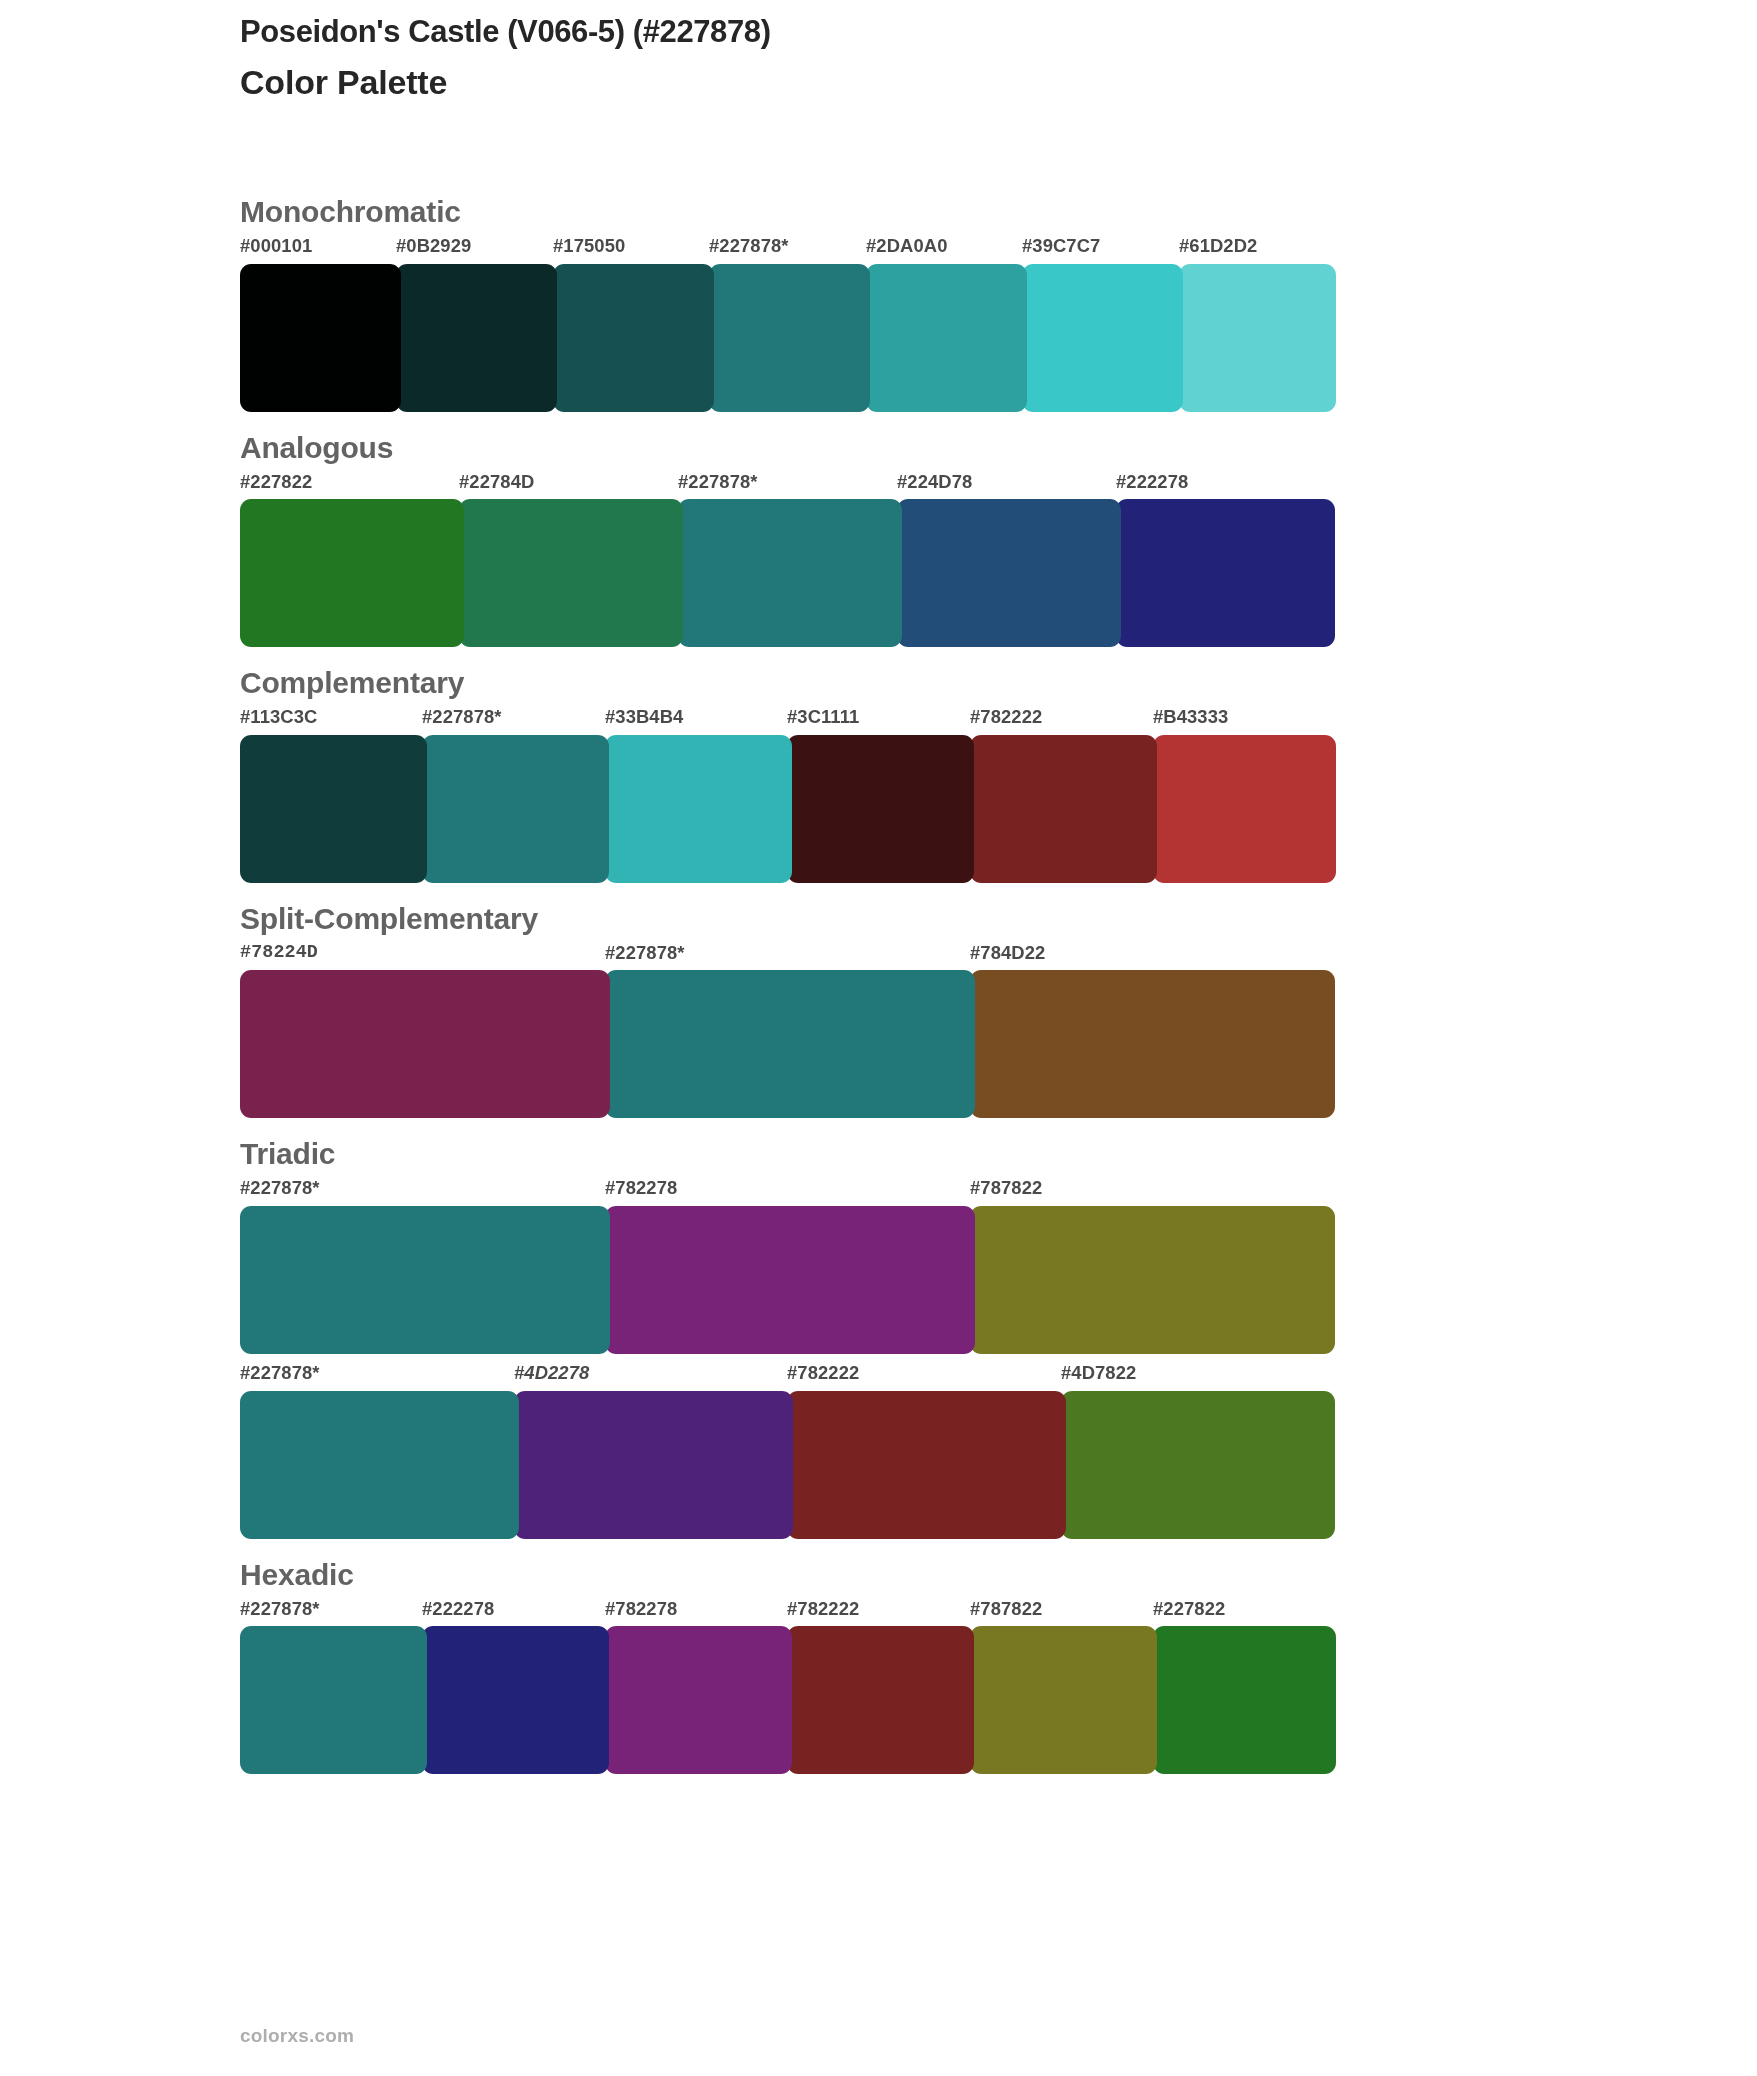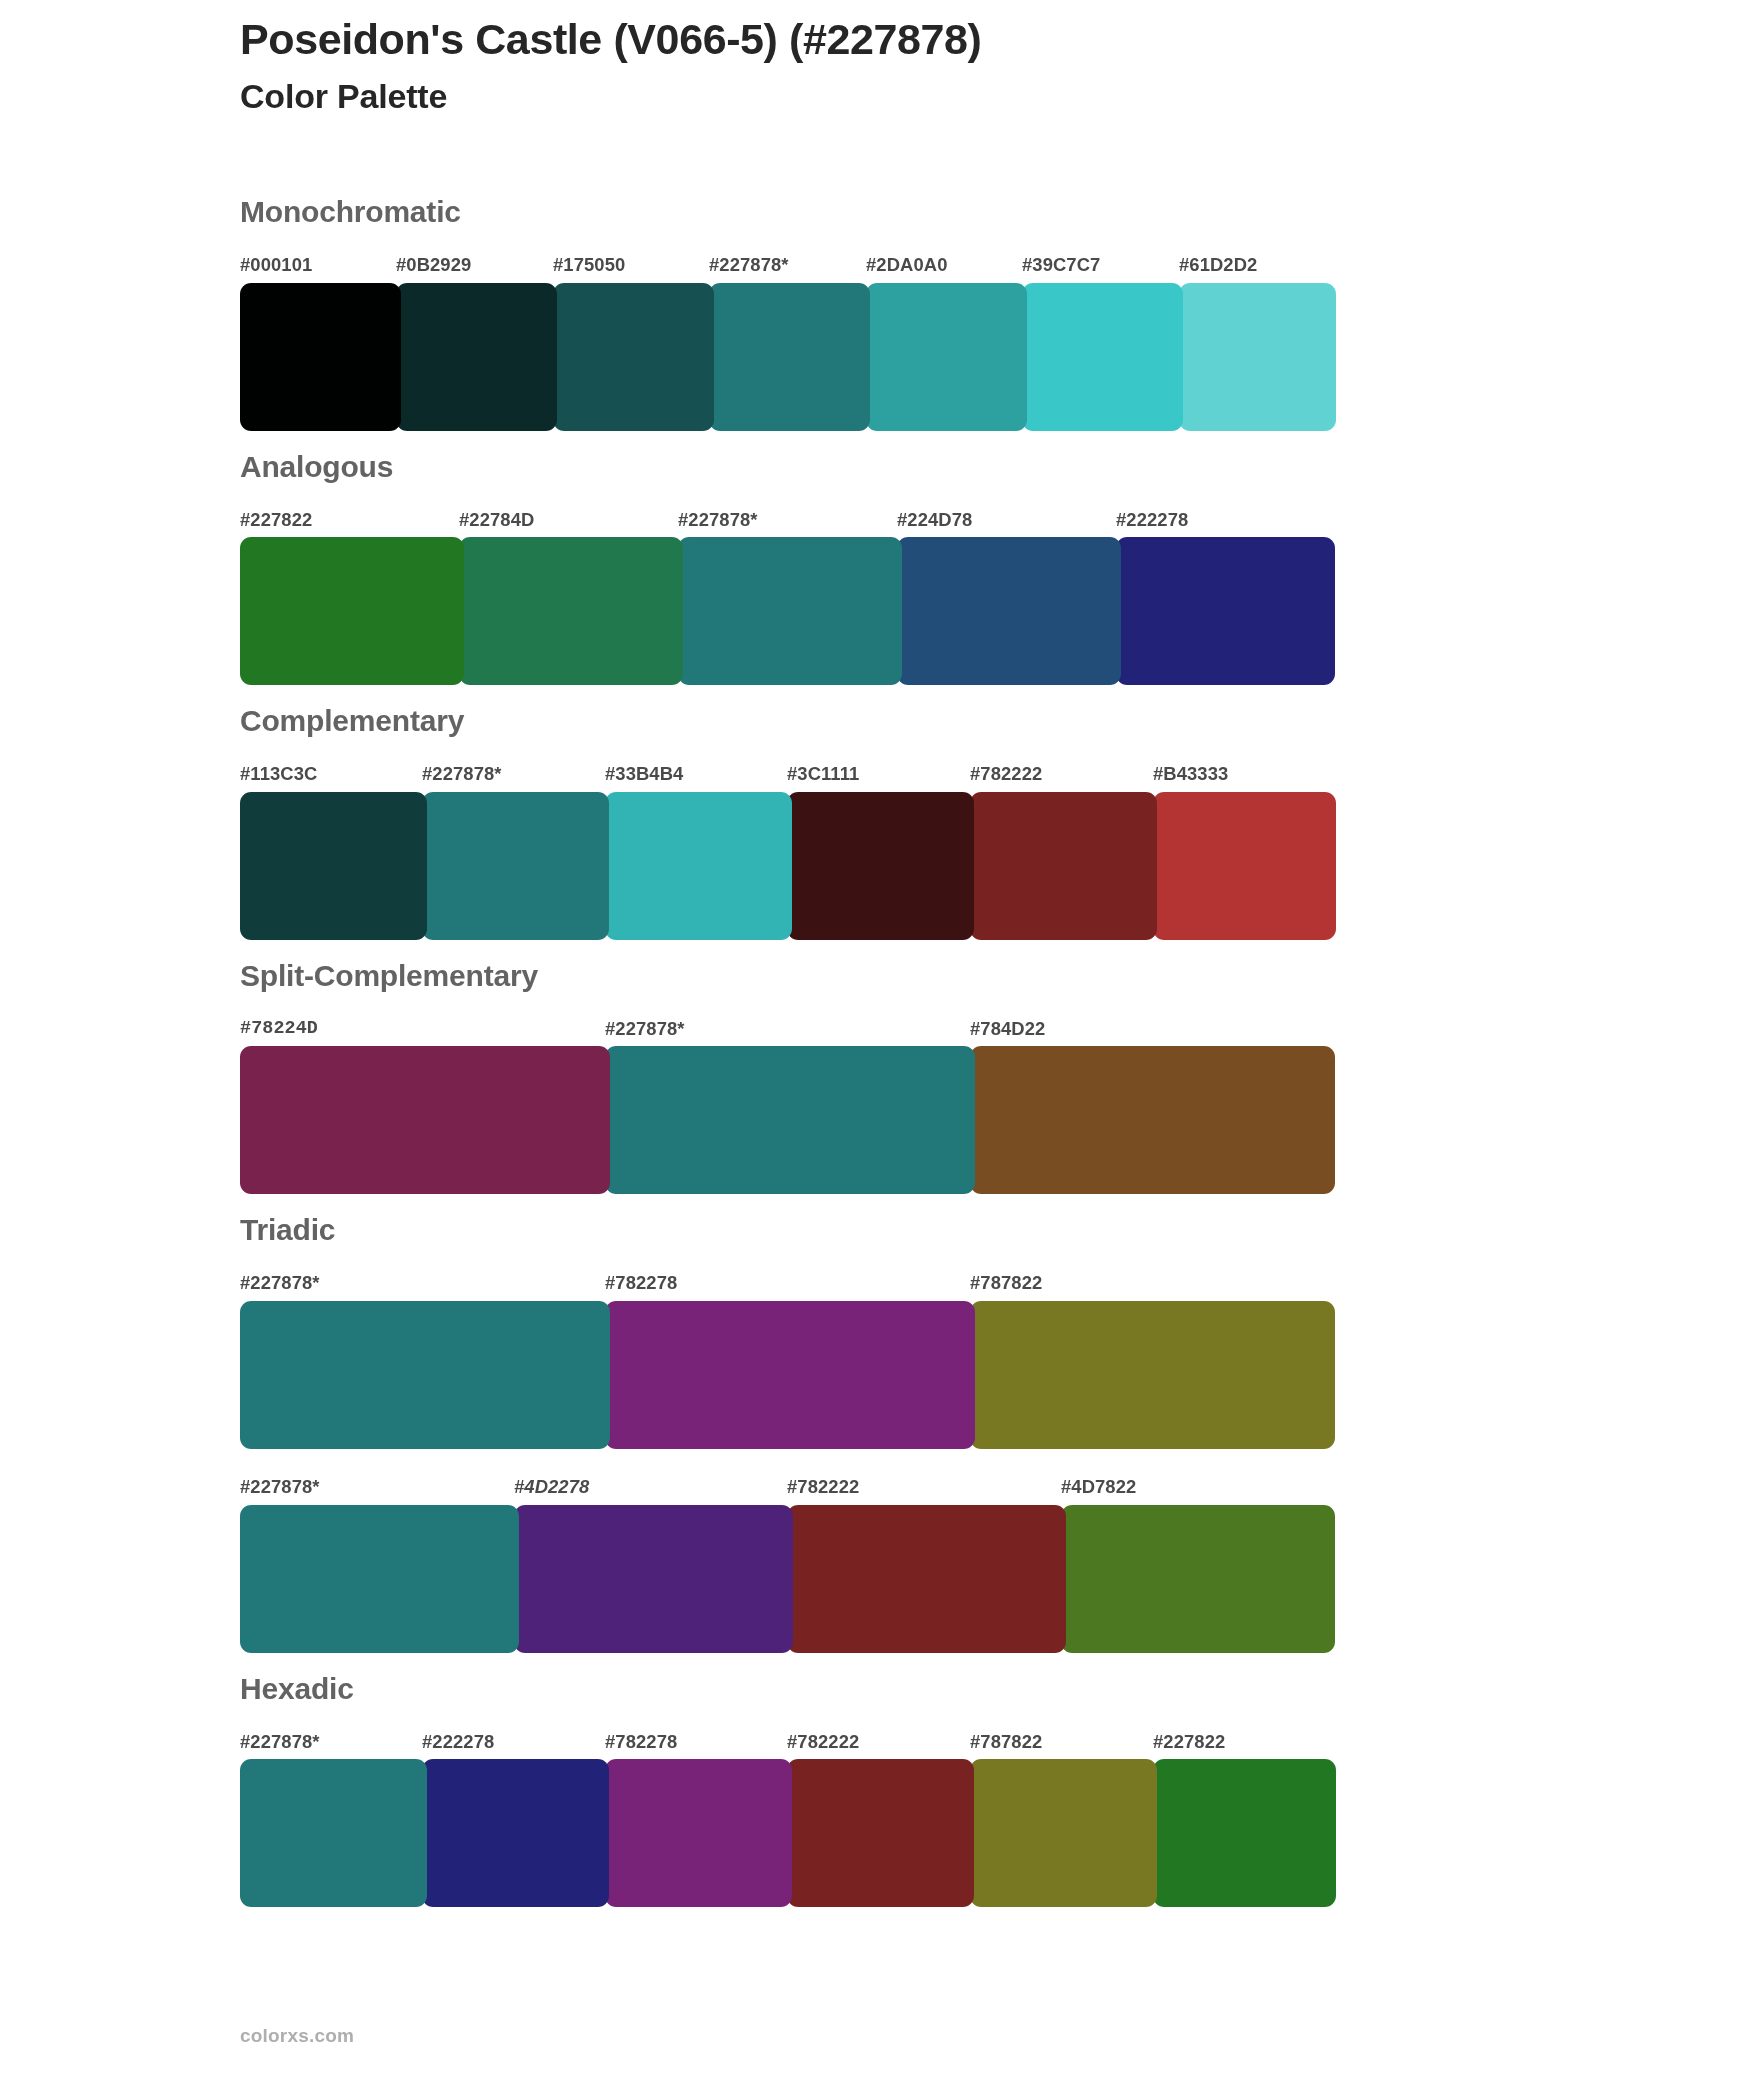--- a/index.html
+++ b/index.html
@@ -23,21 +23,21 @@
   }
 
   
   .header {
     position: absolute;
     left: 240px;
     top: 14.4px;
     width: 1278px;
   }
   .title {
-    font-size: 43px;
+    font-size: 31px;
     font-weight: bold;
     color: #262626;
     letter-spacing: -0.4px;
     line-height: 1.18;
     margin: 0;
     white-space: nowrap;
   }
   .subtitle {
     font-size: 34px;
     font-weight: bold;
@@ -65,21 +65,21 @@
     color: #636363;
     letter-spacing: -0.2px;
     margin: 0 0 0 240px;
     line-height: 1.0;
     padding-top: 21px;
     white-space: nowrap;
   }
   .swatch-labels {
     position: relative;
     height: 27px;
-    margin: 27px 0 0 0;
+    margin: 8px 0 0 0;
     padding-left: 20px;
   }
   .swatch-label {
     position: absolute;
     top: 0;
     font-size: 18.4px;
     font-weight: bold;
     color: #4a4a4a;
     letter-spacing: 0.1px;
     white-space: nowrap;

